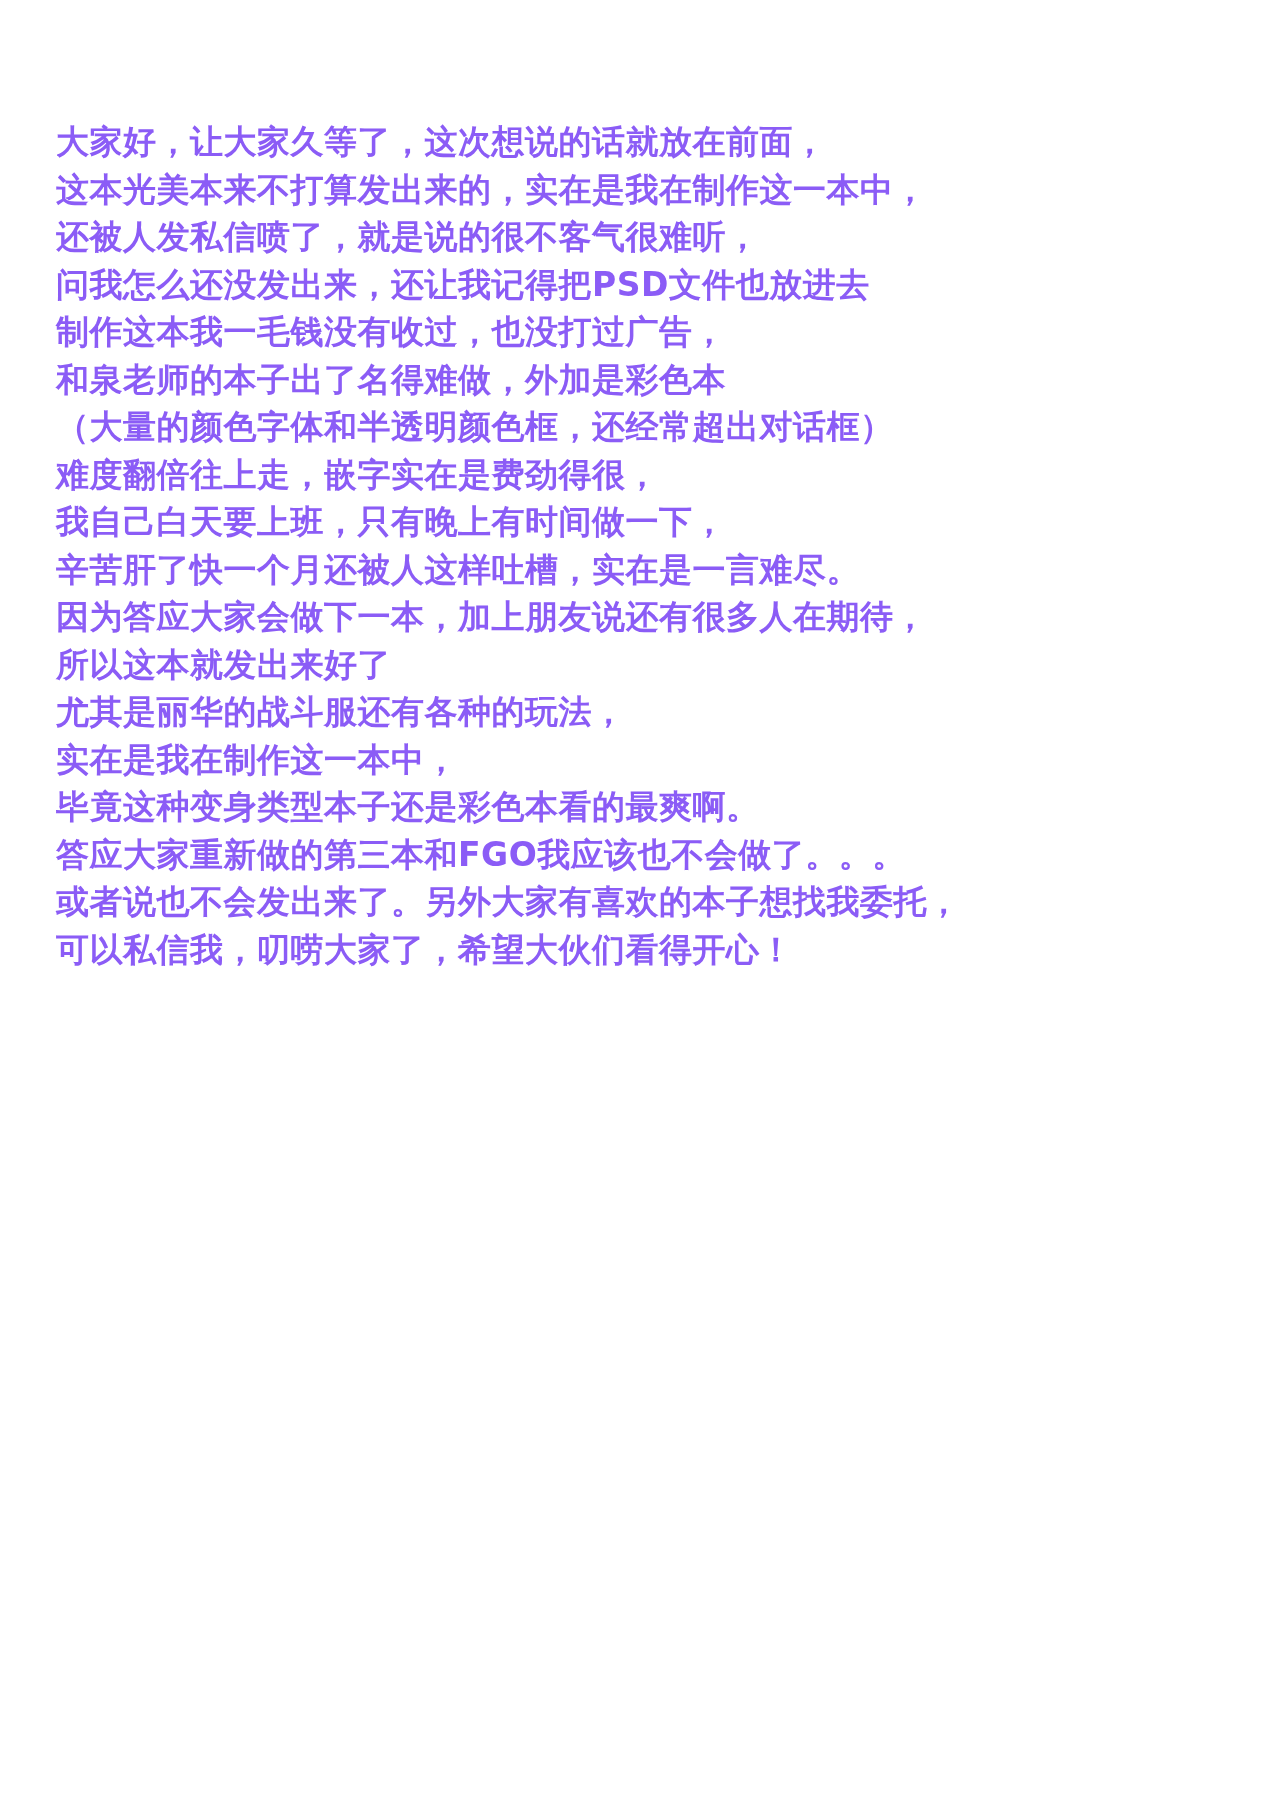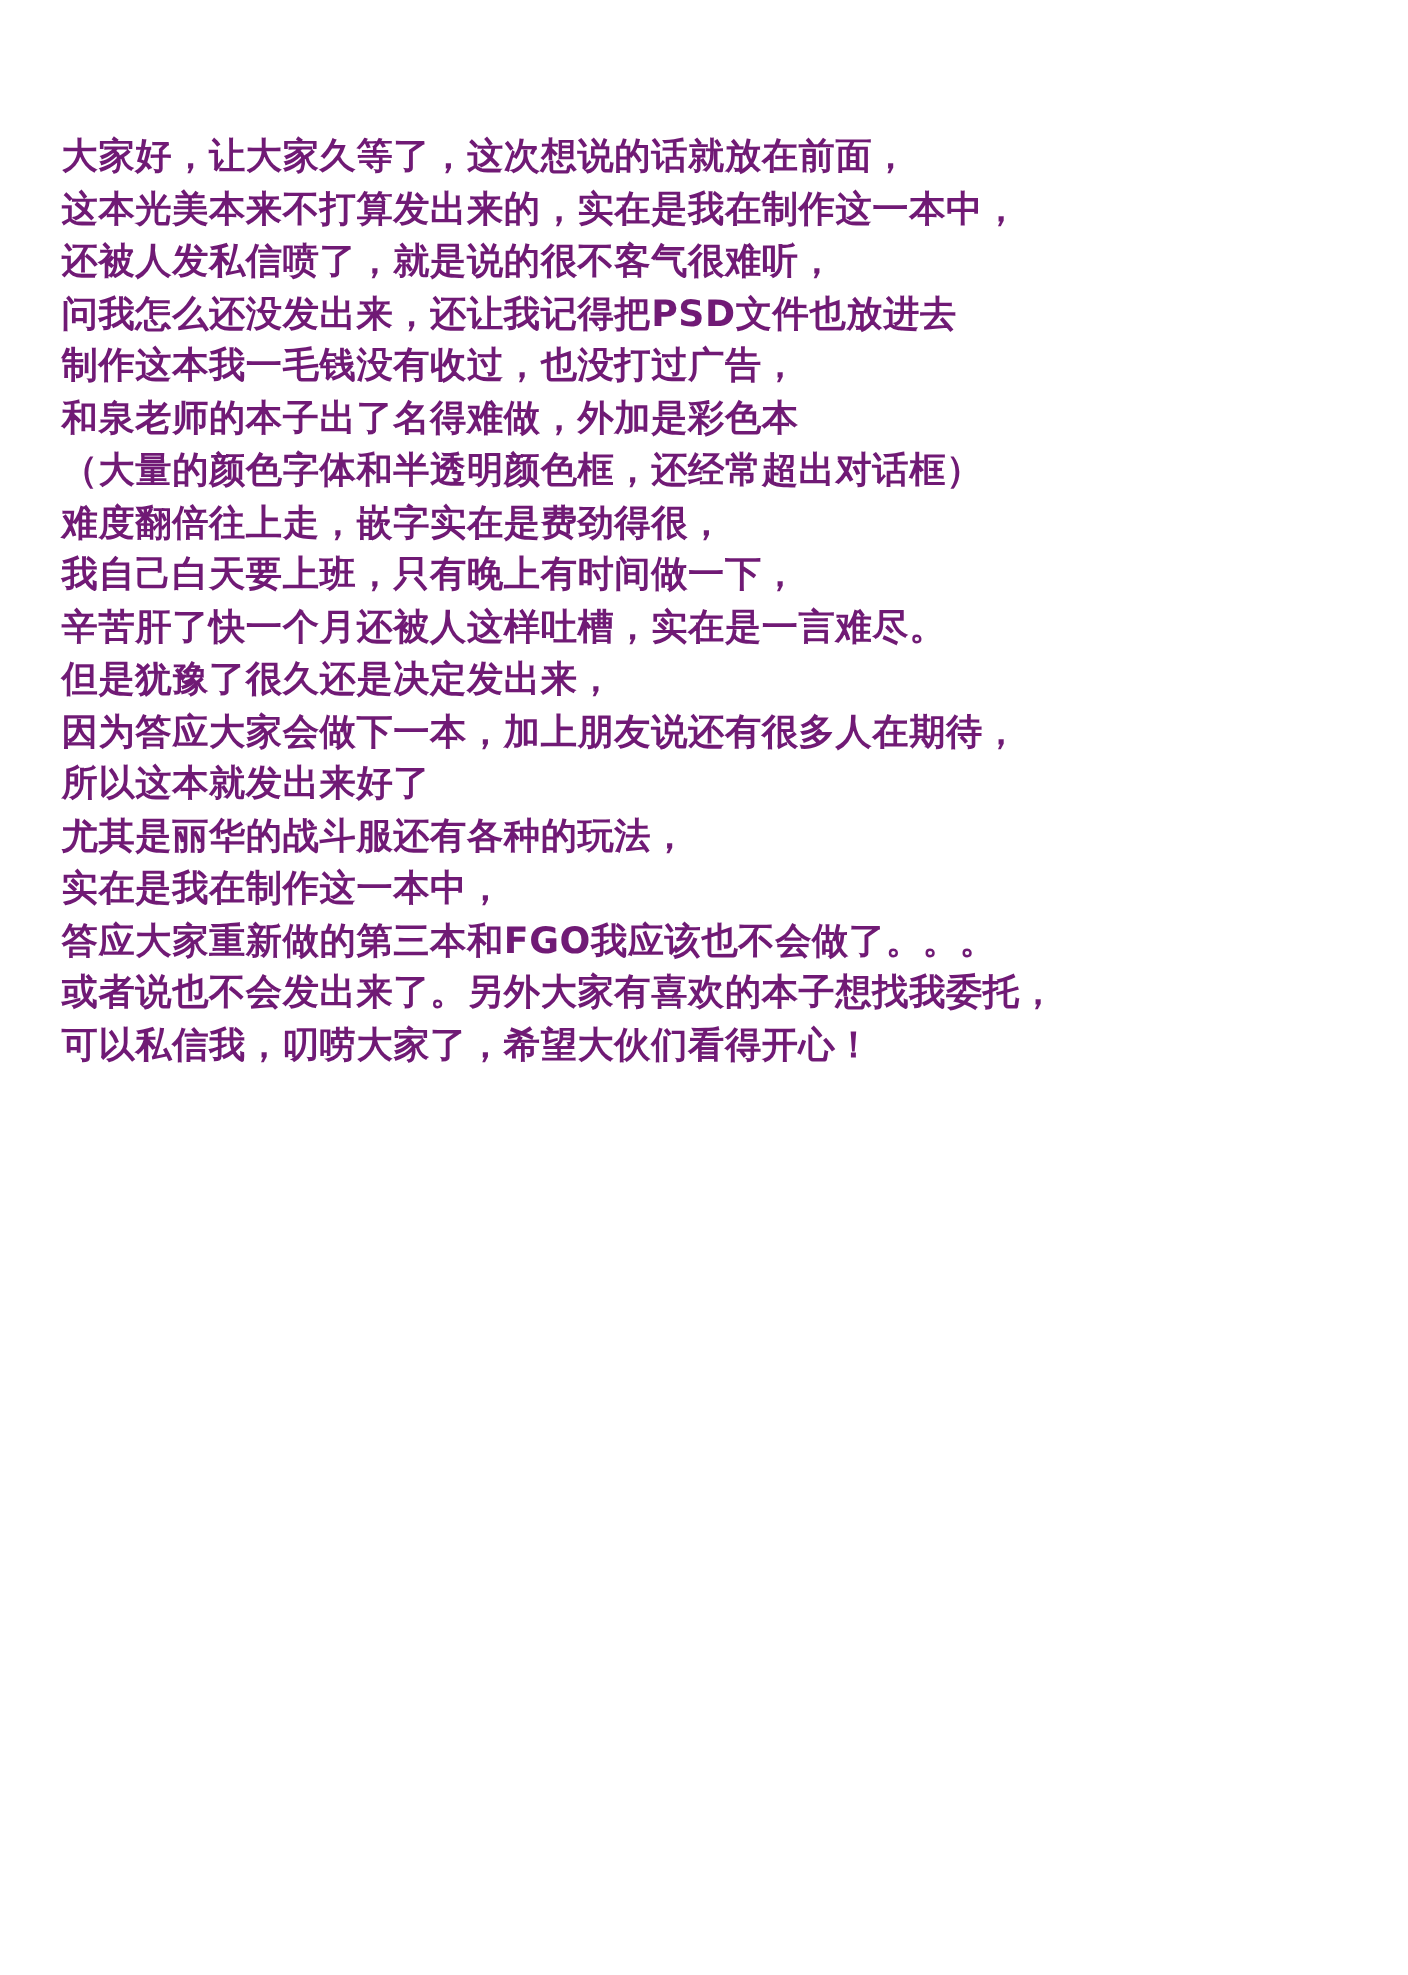--- a/index.html
+++ b/index.html
@@ -22,21 +22,21 @@
   }
   .afterword {
     position: absolute;
     left: 56px;
     top: 118px;
     width: 1160px;
   }
   .afterword p {
     margin: 0;
     padding: 0;
-    color: #701a75;
+    color: #8b5cf6;
     font-size: 33px;
     line-height: 47.5px;
     font-weight: 700;
     letter-spacing: 0.5px;
     white-space: pre;
     font-family: "DejaVu Sans", "Liberation Sans", sans-serif;
   }
 </style>
 </head>
 <body>
@@ -46,22 +46,22 @@
     <p>大家好，让大家久等了，这次想说的话就放在前面，</p>
     <p>这本光美本来不打算发出来的，实在是我在制作这一本中，</p>
     <p>还被人发私信喷了，就是说的很不客气很难听，</p>
     <p>问我怎么还没发出来，还让我记得把PSD文件也放进去</p>
     <p>制作这本我一毛钱没有收过，也没打过广告，</p>
     <p>和泉老师的本子出了名得难做，外加是彩色本</p>
     <p>（大量的颜色字体和半透明颜色框，还经常超出对话框）</p>
     <p>难度翻倍往上走，嵌字实在是费劲得很，</p>
     <p>我自己白天要上班，只有晚上有时间做一下，</p>
     <p>辛苦肝了快一个月还被人这样吐槽，实在是一言难尽。</p>
-    <p>但是犹豫了很久还是决定发出来，</p>
     <p>因为答应大家会做下一本，加上朋友说还有很多人在期待，</p>
     <p>所以这本就发出来好了</p>
     <p>尤其是丽华的战斗服还有各种的玩法，</p>
     <p>实在是我在制作这一本中，</p>
+    <p>毕竟这种变身类型本子还是彩色本看的最爽啊。</p>
     <p>答应大家重新做的第三本和FGO我应该也不会做了。。。</p>
     <p>或者说也不会发出来了。另外大家有喜欢的本子想找我委托，</p>
     <p>可以私信我，叨唠大家了，希望大伙们看得开心！</p>
   </div>
 </div>
 
 </body></html>

